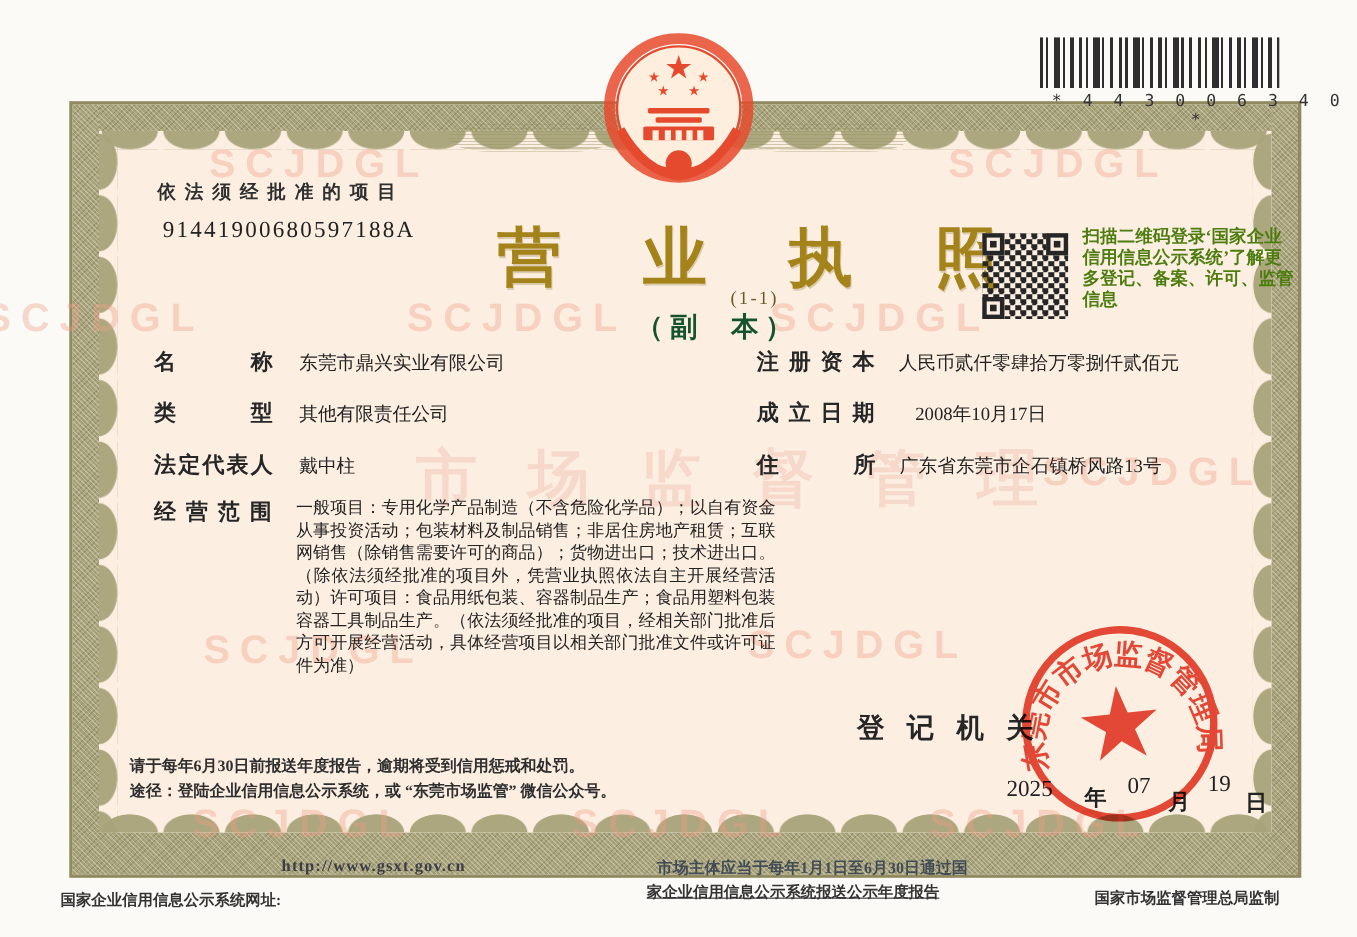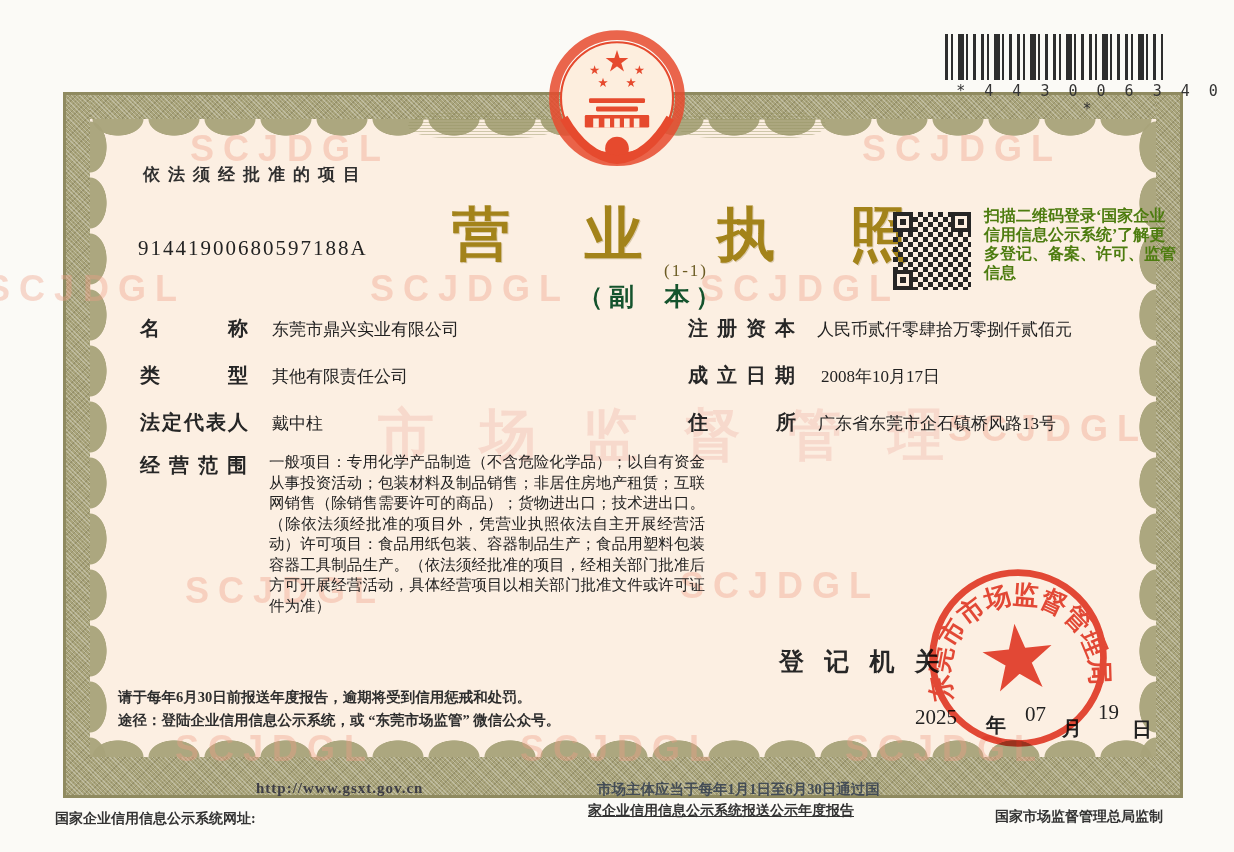--- a/index.html
+++ b/index.html
@@ -127,21 +127,21 @@
       <path d="M12,64 Q28,92 50,94 Q72,92 88,64" fill="none" stroke="#e64a2e" stroke-width="6"></path>
     </g>
   </svg>
 
   <div class="abs" style="left:945px;top:34px;">
     <div class="barcode"></div>
     <div class="barcode-text" style="text-align:center;margin-top:2px;">* 4 4 3 0 0 6 3 4 0 *</div>
   </div>
 
   <div class="abs code-label z2" style="left:143px;top:163px;">依法须经批准的项目</div>
-  <div class="abs code-value z2" style="left:138px;top:196px;margin-top:40px;">91441900680597188A</div>
+  <div class="abs code-value z2" style="left:148px;top:196px;">91441900680597188A</div>
 
   <div class="abs title z2" style="left:452px;top:196px;">营 业 执 照</div>
   <div class="abs copy-index z2" style="left:664px;top:261px;">(1-1)</div>
   <div class="abs copy-type z2" style="left:578px;top:280px;">（副  本）</div>
 
   <div class="abs qr z2" style="left:893px;top:212px;">
     <div class="finder f-tl"></div>
     <div class="finder f-tr"></div>
     <div class="finder f-bl"></div>
   </div>
@@ -163,21 +163,21 @@
     <span class="flabel">经 营 范 围</span>
     <span class="fvalue scope-value" style="margin-left:20px;">一般项目：专用化学产品制造（不含危险化学品）；以自有资金从事投资活动；包装材料及制品销售；非居住房地产租赁；互联网销售（除销售需要许可的商品）；货物进出口；技术进出口。（除依法须经批准的项目外，凭营业执照依法自主开展经营活动）许可项目：食品用纸包装、容器制品生产；食品用塑料包装容器工具制品生产。（依法须经批准的项目，经相关部门批准后方可开展经营活动，具体经营项目以相关部门批准文件或许可证件为准）</span>
   </div>
 
   <div class="abs z2" style="left:688px;top:315px;">
     <span class="flabel">注 册 资 本</span>
     <span class="fvalue" style="margin-left:16px;">人民币贰仟零肆拾万零捌仟贰佰元</span>
   </div>
   <div class="abs z2" style="left:688px;top:362px;">
     <span class="flabel">成 立 日 期</span>
-    <span class="fvalue" style="margin-left:20px;">2008年10月17日</span>
+    <span class="fvalue" style="margin-left:31px;">2008年10月17日</span>
   </div>
   <div class="abs z2" style="left:688px;top:409px;">
     <span class="flabel">住　　　所</span>
     <span class="fvalue" style="margin-left:16px;">广东省东莞市企石镇桥风路13号</span>
   </div>
 
   <div class="abs registrar" style="left:779px;top:645px;">登 记 机 关</div>
 
   <span class="date-part d-num" style="left:915px;top:705px;">2025</span>
   <span class="date-part d-unit" style="left:986px;top:712px;">年</span>

